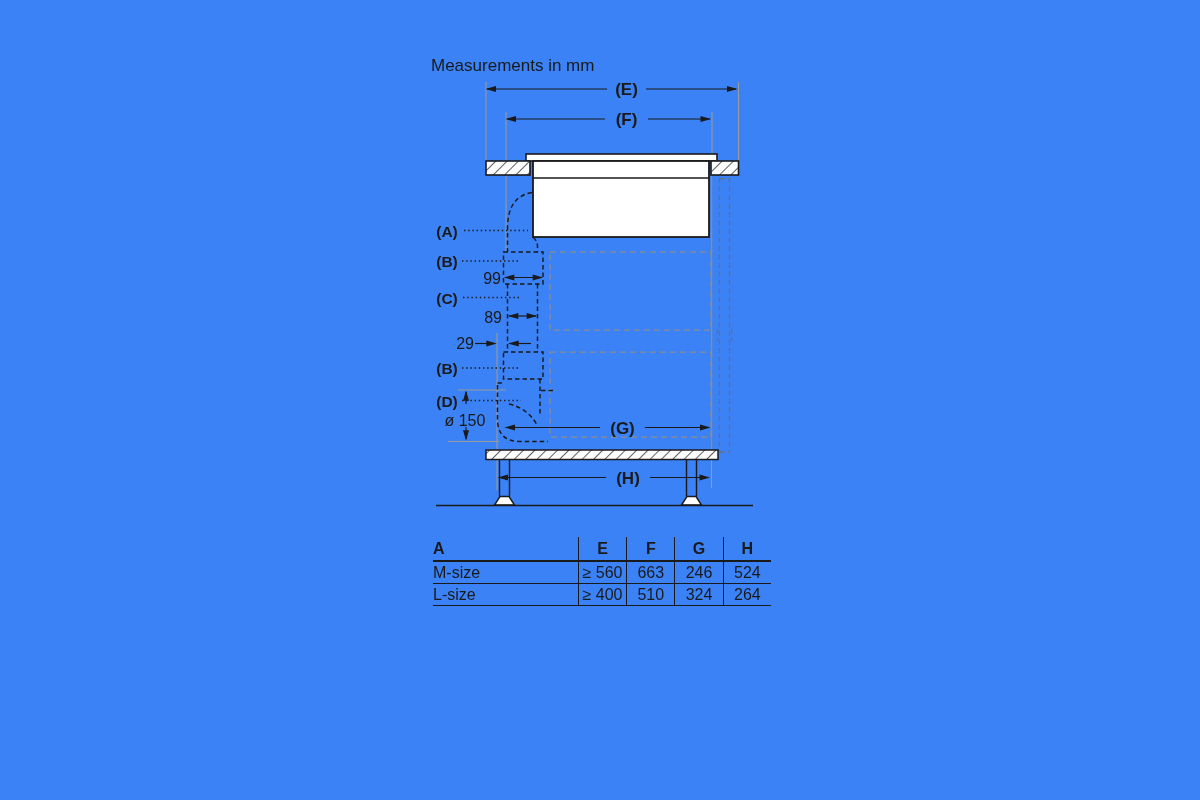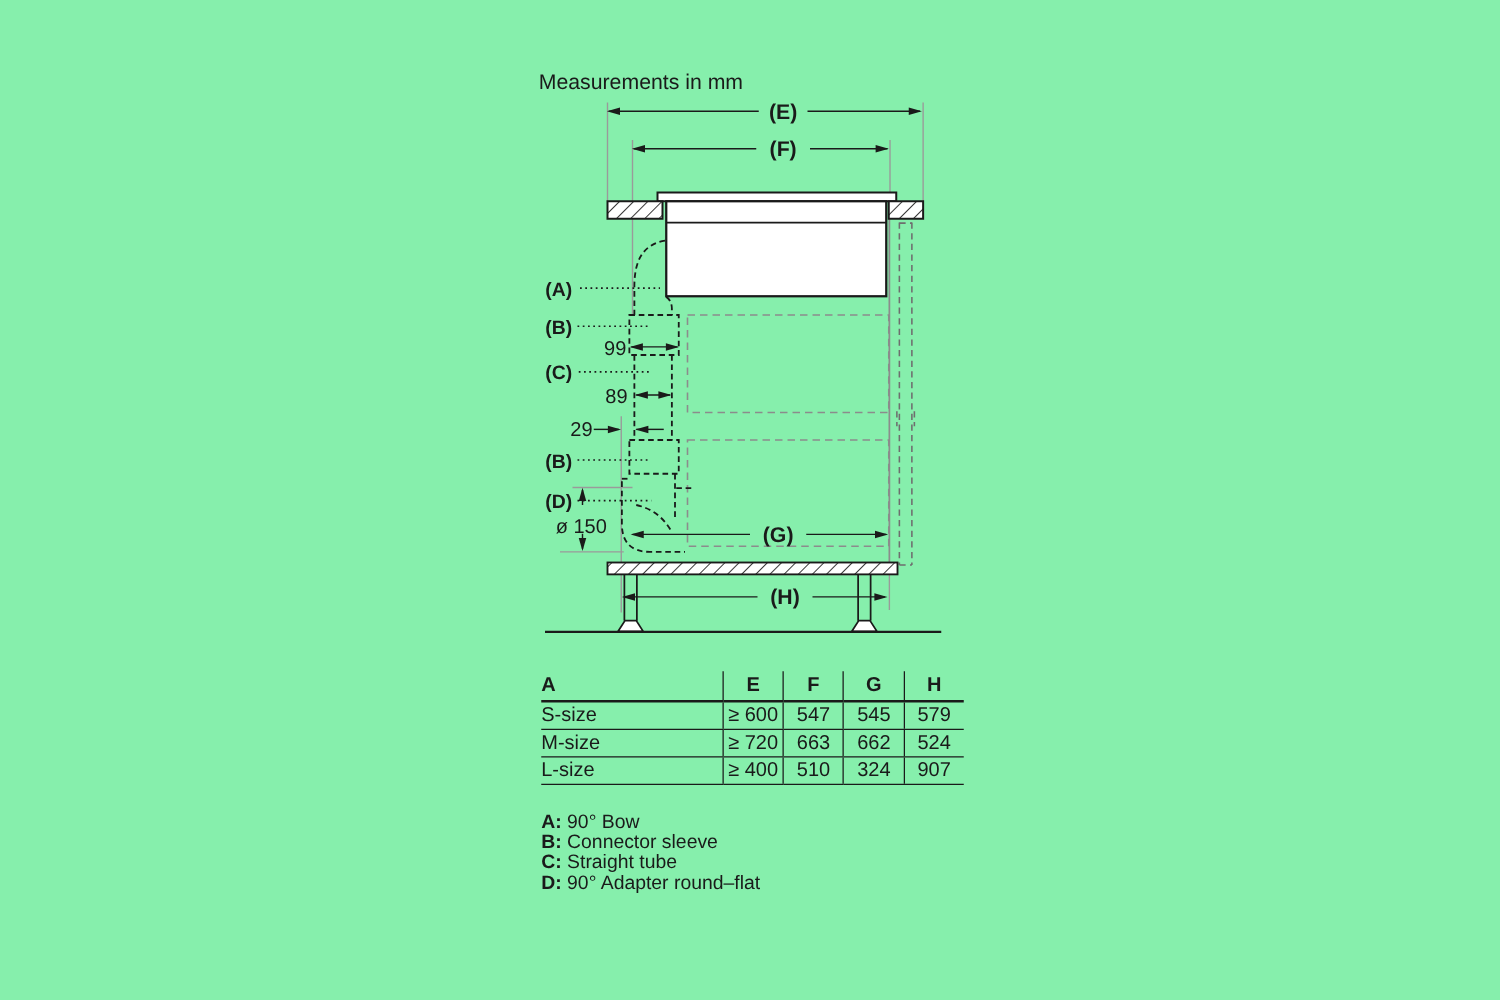--- a/index.html
+++ b/index.html
@@ -1,16 +1,16 @@
 <!DOCTYPE html>
 <html><head>
 <meta charset="utf-8">
 <style>
   html,body{margin:0;padding:0;background:#fff;}
-  #page{position:relative;width:1200px;height:800px;background:#86efac;overflow:hidden;
+  #page{position:relative;width:1200px;height:800px;background:#3b82f6;overflow:hidden;
         font-family:"Liberation Sans",sans-serif;color:#1a1a1a;}
   #diagram-svg{position:absolute;left:0;top:0;}
   .page-title{position:absolute;left:431px;top:56px;font-size:17px;line-height:19px;color:#1a1a1a;}
   
   .spec-table{position:absolute;left:433px;top:537px;width:338px;border-collapse:collapse;
               font-size:16px;color:#1a1a1a;table-layout:fixed;}
   .spec-table th,.spec-table td{padding:0;height:21px;font-weight:normal;white-space:nowrap;}
   .spec-table thead th{font-weight:bold;height:23px;border-bottom:2px solid #1a1a1a;}
   .spec-table tbody td{border-bottom:1.3px solid #1a1a1a;}
   .col-a{width:144px;text-align:left;padding-left:4px;}
@@ -175,43 +175,30 @@
       <tr>
         <th class="col-a">A</th>
         <th class="col-v">E</th>
         <th class="col-v">F</th>
         <th class="col-v">G</th>
         <th class="col-v">H</th>
       </tr>
     </thead>
     <tbody>
       <tr>
-        <td class="col-a">S-size</td>
-        <td class="col-v">≥ 600</td>
-        <td class="col-v">547</td>
-        <td class="col-v">545</td>
-        <td class="col-v">579</td>
-      </tr>
-      <tr>
         <td class="col-a">M-size</td>
-        <td class="col-v">≥ 720</td>
+        <td class="col-v">≥ 560</td>
         <td class="col-v">663</td>
-        <td class="col-v">662</td>
+        <td class="col-v">246</td>
         <td class="col-v">524</td>
       </tr>
       <tr>
         <td class="col-a">L-size</td>
         <td class="col-v">≥ 400</td>
         <td class="col-v">510</td>
         <td class="col-v">324</td>
-        <td class="col-v">907</td>
+        <td class="col-v">264</td>
       </tr>
     </tbody>
   </table>
 
-  <div class="legend">
-    <div><span class="k">A:</span> <span>90° Bow</span></div>
-    <div><span class="k">B:</span> <span>Connector sleeve</span></div>
-    <div><span class="k">C:</span> <span>Straight tube</span></div>
-    <div><span class="k">D:</span> <span>90° Adapter round–flat</span></div>
-  </div>
 
 </div>
 
 </body></html>

